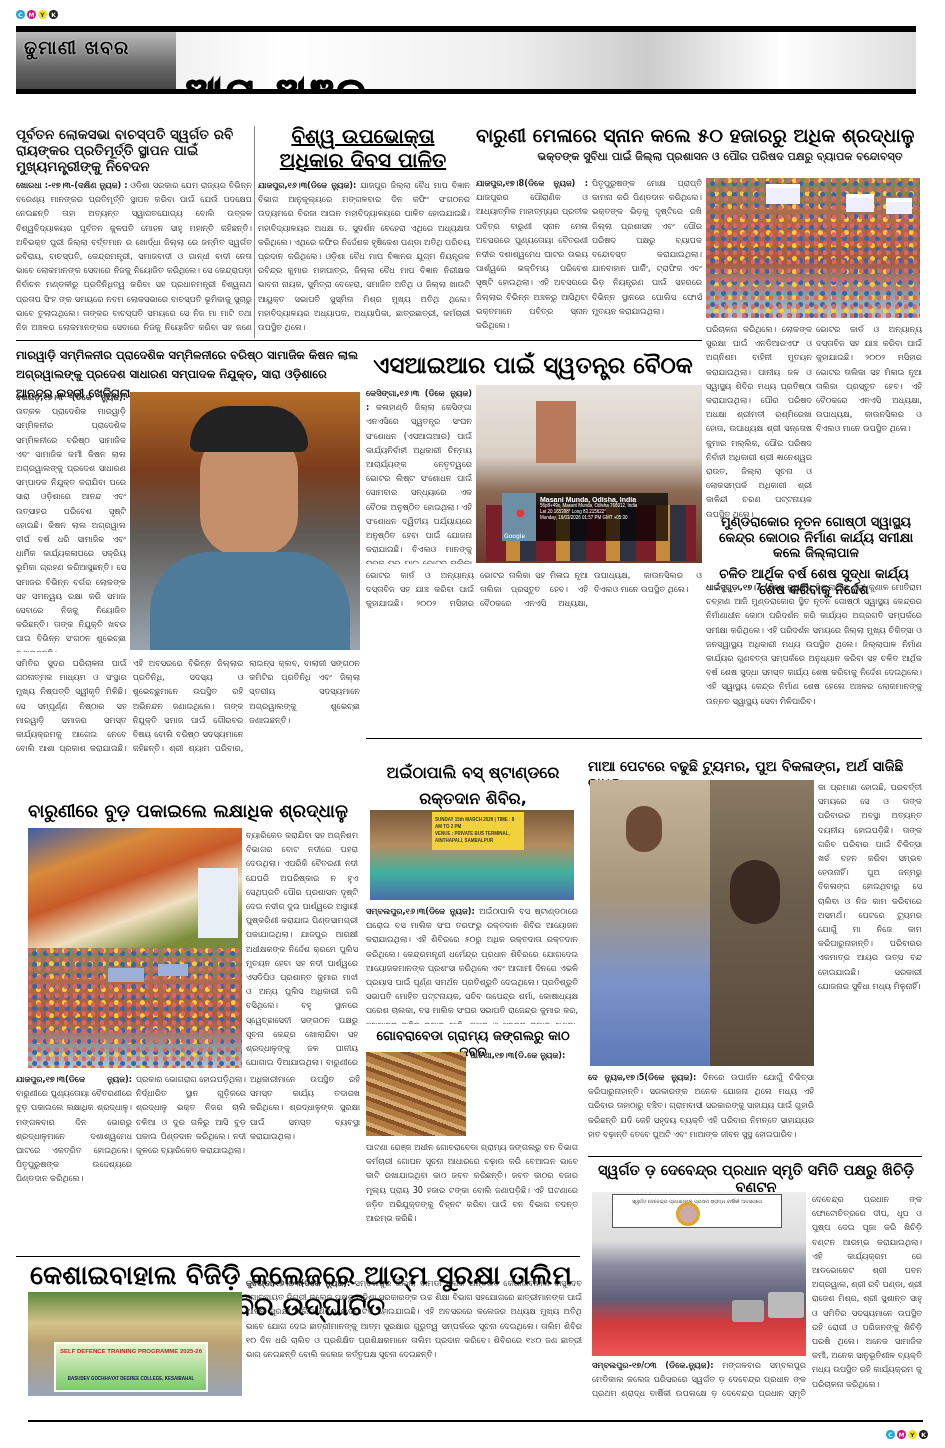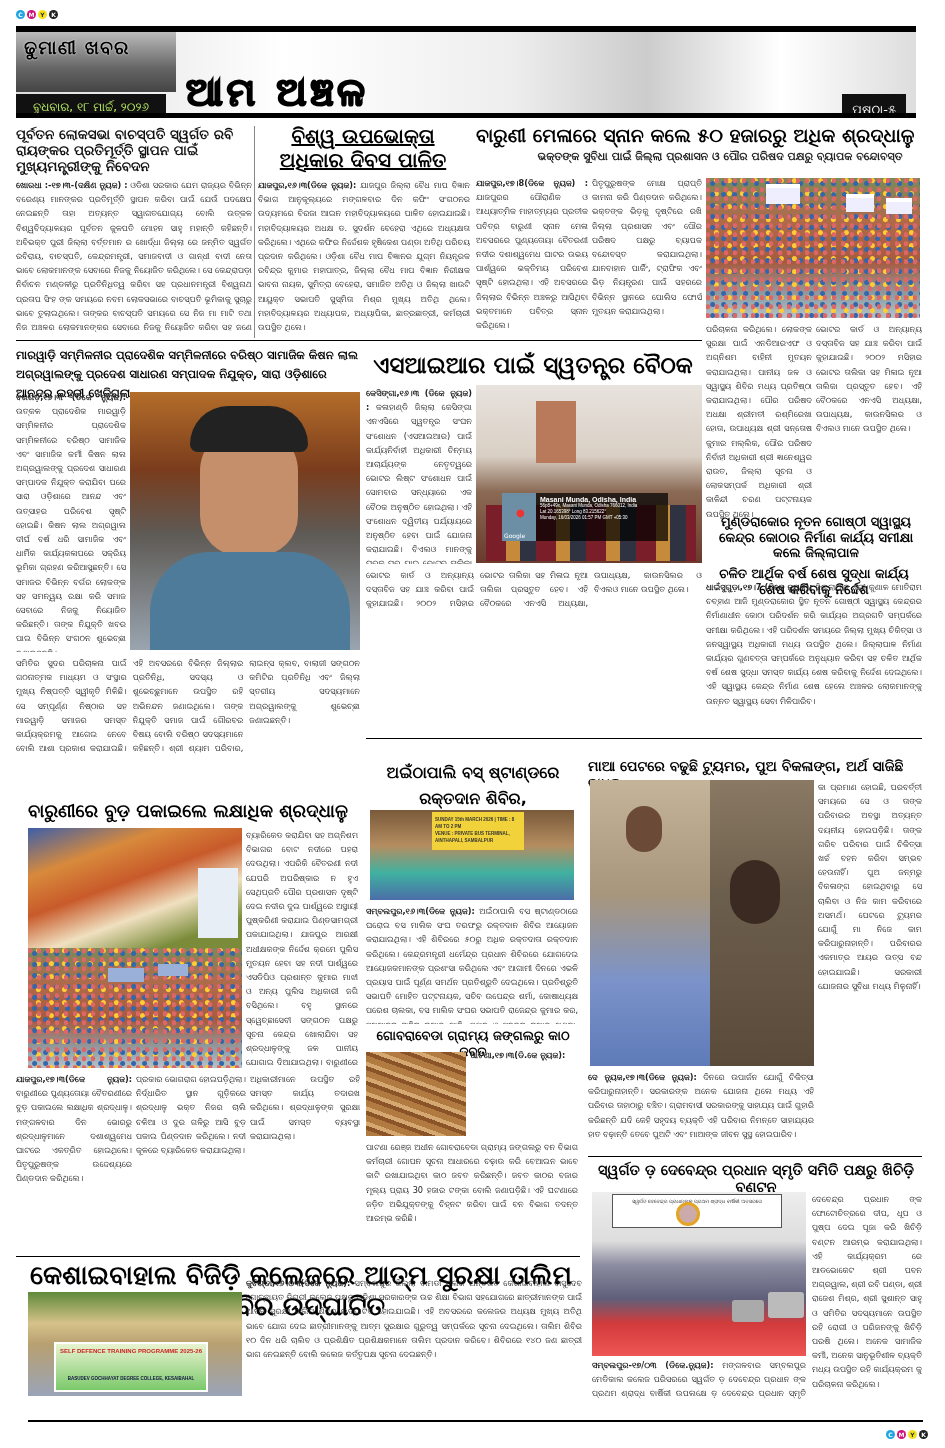--- a/index.html
+++ b/index.html
@@ -4,21 +4,21 @@
 <style>
   * { box-sizing: border-box; margin: 0; padding: 0; }
   html, body { width: 945px; height: 1448px; background: #fff; overflow: hidden; }
   body { font-family: "DejaVu Sans", sans-serif; color: #111; position: relative; }
 
   .abs { position: absolute; }
   .cmyk { display: flex; gap: 2px; }
   .cmyk span { width: 9px; height: 9px; border-radius: 50%; display: inline-block; font-size: 6px; color: #fff; text-align: center; line-height: 9px; font-weight: bold; }
 
   
-  .masthead { left: 16px; top: 26px; width: 900px; height: 92px; background: linear-gradient(90deg, #ddd 0%, #fff 30%, #eee 55%, #ccc 70%, #fff 85%, #ddd 100%); border-top: 6px solid #000; border-bottom: 5px solid #000; overflow: hidden; }
+  .masthead { left: 16px; top: 26px; width: 900px; height: 68px; background: linear-gradient(90deg, #ddd 0%, #fff 30%, #eee 55%, #ccc 70%, #fff 85%, #ddd 100%); border-top: 6px solid #000; border-bottom: 5px solid #000; overflow: hidden; }
   .mast-photo { left: 0; top: 0; width: 160px; height: 60px; background: linear-gradient(180deg,#bbb,#666 60%,#444); }
   .mast-brand { left: 8px; top: 4px; font-size: 19px; font-weight: bold; color: #000; text-shadow: 0 0 2px #fff; letter-spacing: 1px; }
   .mast-date { left: 0; top: 62px; width: 150px; height: 26px; background: #111; color: #bef264; font-size: 12px; line-height: 26px; text-align: center; }
   .mast-section { left: 170px; top: 38px; font-size: 38px; font-weight: bold; color: #fff; -webkit-text-stroke: 2px #000; letter-spacing: 4px; }
   .mast-page { right: 10px; top: 62px; background: #111; color: #fff; font-size: 13px; padding: 8px 10px; border-radius: 0; }
 
   .hl { font-weight: bold; color: #000; line-height: 1.2; }
   .body { font-size: 8.2px; line-height: 14.2px; color: #222; text-align: justify; overflow: hidden; }
   .photo { overflow: hidden; }
   .rule { background: #000; }
@@ -144,21 +144,21 @@
 
 <div class="abs hl" style="left:588px; top:758px; width:334px; font-size:14px;">ମାଆ ପେଟରେ ବଢୁଛି ଟ୍ୟୁମର, ପୁଅ ବିକଳାଙ୍ଗ, ଅର୍ଥ ସାଜିଛି ବାଧକ</div>
 <div class="abs photo" style="left:590px; top:780px; width:120px; height:286px; background: linear-gradient(180deg,#c4b49a 0%,#a8967c 40%,#7b93c9 70%,#5e7ab8 100%);">
   <div class="abs" style="left:36px; top:26px; width:36px; height:46px; background:#6b4a38; border-radius:18px;"></div>
 </div>
 <div class="abs photo" style="left:710px; top:780px; width:104px; height:286px; background: linear-gradient(180deg,#8a7a64 0%,#6c5e4c 40%,#5a4a3a 100%);">
   <div class="abs" style="left:20px; top:80px; width:50px; height:64px; background:#3b2a22; border-radius:25px;"></div>
 </div>
 <div class="abs body" style="left:818px; top:780px; width:104px; height:366px;">କା ପ୍ରମାଣ ହୋଇଛି, ପରବର୍ତ୍ତୀ ସମୟରେ ସେ ଓ ତାଙ୍କ ପରିବାରର ଅବସ୍ଥା ଅତ୍ୟନ୍ତ ଦୟନୀୟ ହୋଇପଡ଼ିଛି। ତାଙ୍କ ଗରିବ ପରିବାର ପାଇଁ ଚିକିତ୍ସା ଖର୍ଚ୍ଚ ବହନ କରିବା ସମ୍ଭବ ହେଉନାହିଁ। ପୁଅ ଜନ୍ମରୁ ବିକଳାଙ୍ଗ ହୋଇଥିବାରୁ ସେ ଚାଲିବା ଓ ନିଜ କାମ କରିବାରେ ଅସମର୍ଥ। ପେଟରେ ଟ୍ୟୁମର ଯୋଗୁଁ ମା ନିଜେ କାମ କରିପାରୁନାହାନ୍ତି। ପରିବାରର ଏକମାତ୍ର ଆୟର ଉତ୍ସ ବନ୍ଦ ହୋଇଯାଇଛି। ସରକାରୀ ଯୋଜନାର ସୁବିଧା ମଧ୍ୟ ମିଳୁନାହିଁ।</div>
 <div class="abs body" style="left:588px; top:1070px; width:226px; height:82px;">
-  <b>ଦେ ନ୍ୟୁଜ,୧୭।୩(ଡିକେ ନ୍ୟୁଜ):</b>
+  <b>ଦେ ନ୍ୟୁଜ,୧୭।5(ଡିକେ ନ୍ୟୁଜ):</b>
   <span>ଦିନରେ ଉପାର୍ଜନ ଯୋଗୁଁ ଚିକିତ୍ସା କରିପାରୁନାହାନ୍ତି। ସରକାରଙ୍କ ଅନେକ ଯୋଜନା ଥିଲେ ମଧ୍ୟ ଏହି ପରିବାର ତାହାଠାରୁ ବଞ୍ଚିତ। ଗ୍ରାମବାସୀ ସରକାରଙ୍କୁ ସାହାଯ୍ୟ ପାଇଁ ଗୁହାରି କରିଛନ୍ତି ଯଦି କେହି ସହୃଦୟ ବ୍ୟକ୍ତି ଏହି ପରିବାର ନିମନ୍ତେ ସାହାଯ୍ୟର ହାତ ବଢ଼ାନ୍ତି ତେବେ ପୁଅଟି ଏବଂ ମାଆଙ୍କ ଜୀବନ ସୁସ୍ଥ ହୋଇପାରିବ।</span>
 </div>
 
 <div class="abs hl" style="left:28px; top:800px; width:326px; font-size:18px;">ବାରୁଣୀରେ ବୁଡ଼ ପକାଇଲେ ଲକ୍ଷାଧିକ ଶ୍ରଦ୍ଧାଳୁ</div>
 <div class="abs photo" style="left:28px; top:828px; width:214px; height:120px; background: linear-gradient(160deg,#3d5fa8 0%,#d88a3c 25%,#c85a2a 45%,#f0e0c0 65%,#7a8c3a 85%);">
   <div class="abs" style="left:170px; top:40px; width:40px; height:70px; background:#e8eef5;"></div>
 </div>
 <div class="abs photo crowd" style="left:28px; top:948px; width:214px; height:120px;">
   <div class="abs" style="left:80px; top:20px; width:36px; height:14px; background:#9ab0d8;"></div>
   <div class="abs" style="left:130px; top:16px; width:30px; height:12px; background:#9ab0d8;"></div>

